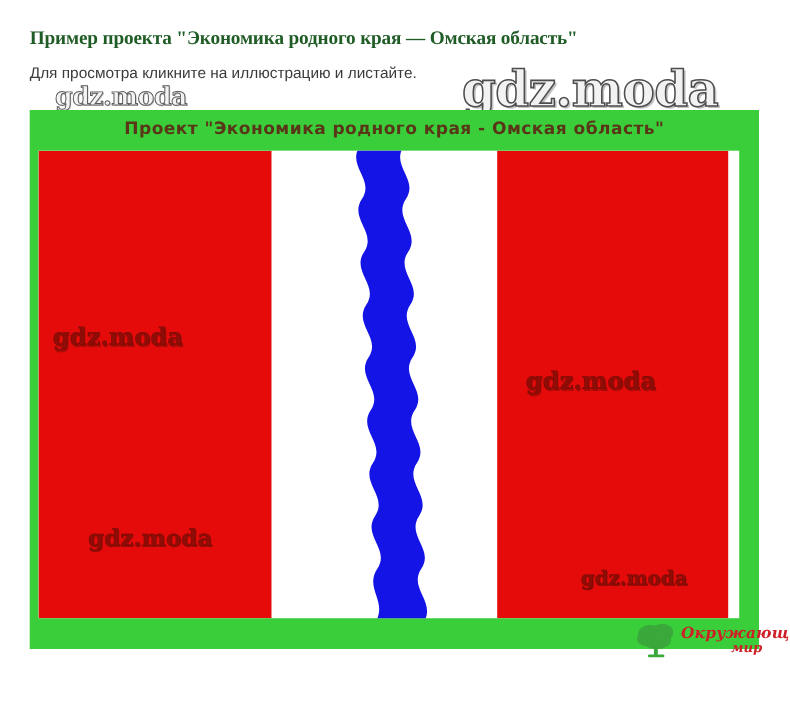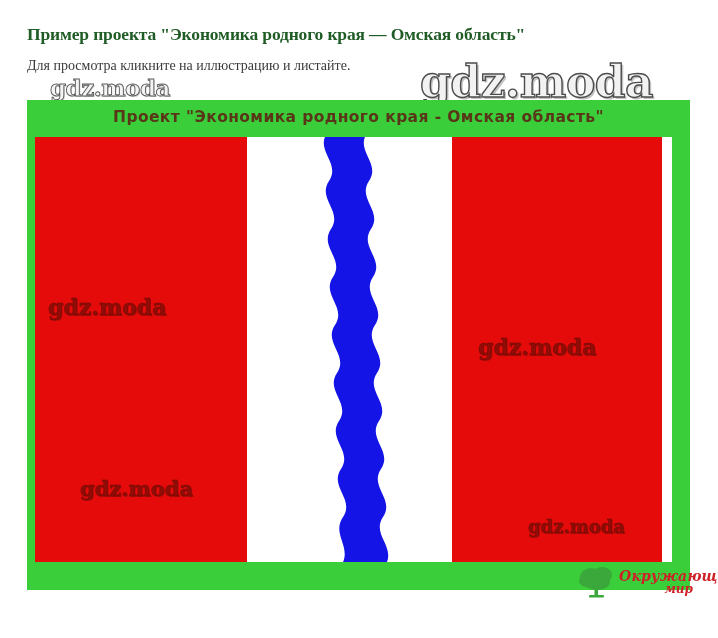--- a/index.html
+++ b/index.html
@@ -27,21 +27,21 @@
     font-size: 17.5px;
     letter-spacing: -0.15px;
     color: #1f5c26;
     white-space: nowrap;
   }
 
   #page-subtitle {
     position: absolute;
     left: 27px;
     top: 58px;
-    font-family: Liberation Serif, serif;
+    font-family: Liberation Sans, sans-serif;
     font-size: 14px;
     color: #3a3a3a;
     white-space: nowrap;
   }
 
   
   .wm {
     position: absolute;
     font-family: "DejaVu Serif", "Liberation Serif", serif;
     font-weight: bold;

